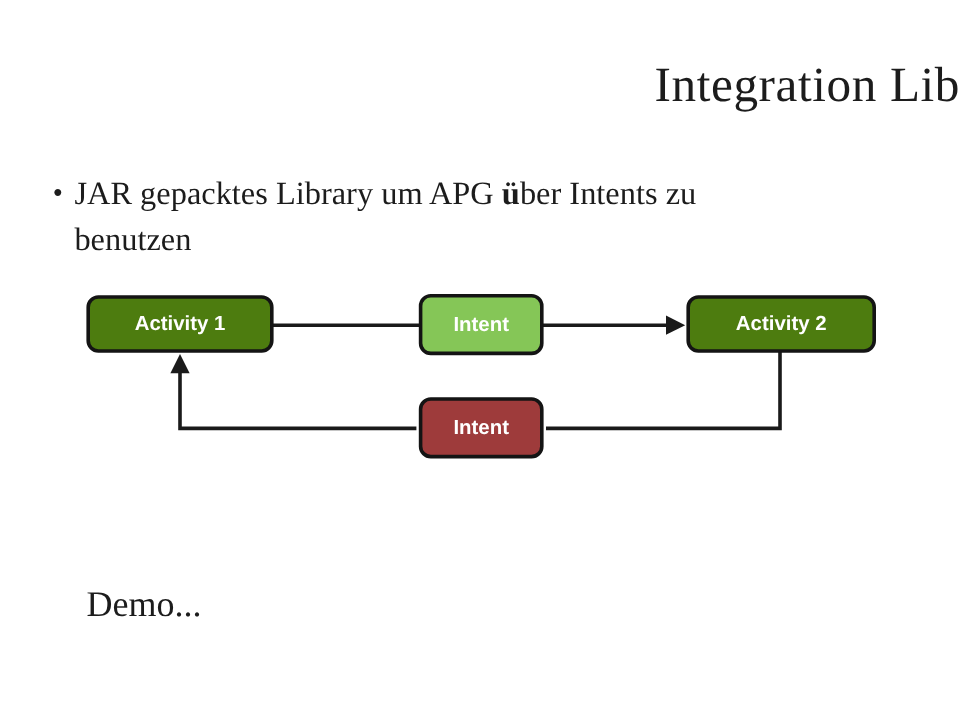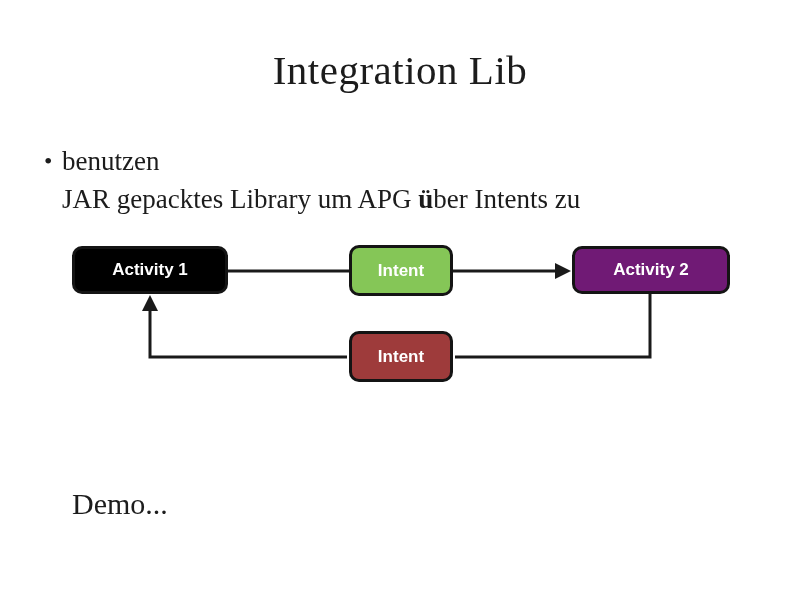--- a/index.html
+++ b/index.html
@@ -14,21 +14,21 @@
     background: #ffffff;
     overflow: hidden;
     font-family: "Liberation Serif", serif;
     color: #1c1c1c;
   }
   .slide-title {
     position: absolute;
     top: 46px;
     left: 0;
     width: 800px;
-    text-align: center;
+    text-align: right;
     font-size: 41px;
     font-weight: 400;
     letter-spacing: 0.5px;
     color: #1c1c1c;
   }
   .bullet-row {
     position: absolute;
     left: 44px;
     top: 142px;
     width: 700px;
@@ -94,41 +94,41 @@
 </head>
 <body>
 
 <div id="slide">
 
   <div class="slide-title">Integration Lib</div>
 
   <div class="bullet-row">
     <div class="bullet-marker">•</div>
     <div class="bullet-text">
+      <div><span>JAR gepacktes Library um APG </span><span class="umlaut-bold">ü</span><span>ber Intents zu</span></div>
       <div>benutzen</div>
-      <div><span>JAR gepacktes Library um APG </span><span class="umlaut-bold">ü</span><span>ber Intents zu</span></div>
     </div>
   </div>
 
   <svg class="diagram-svg" viewBox="0 0 800 600" xmlns="http://www.w3.org/2000/svg">
 
     <polyline points="226,271 352,271"></polyline>
 
     <polyline points="451,271 560,271"></polyline>
     <polygon points="571,271 555,263 555,279"></polygon>
 
     <polyline points="650,292 650,357 455,357"></polyline>
 
     <polyline points="347,357 150,357 150,306"></polyline>
     <polygon points="150,295 142,311 158,311"></polygon>
   </svg>
 
-  <div class="node node-activity1" style="background: #000000;">Activity 1</div>
+  <div class="node node-activity1" style="background: #4d7c0f;">Activity 1</div>
 
   <div class="node node-intent-f" style="background: rgb(133, 198, 87);">Intent</div>
 
-  <div class="node node-activity2" style="background: #701a75;">Activity 2</div>
+  <div class="node node-activity2" style="background: #4d7c0f;">Activity 2</div>
 
   <div class="node node-intent-b" style="background: rgb(158, 59, 59);">Intent</div>
 
   <div class="demo-text">Demo...</div>
 
 </div>
 
 </body></html>

